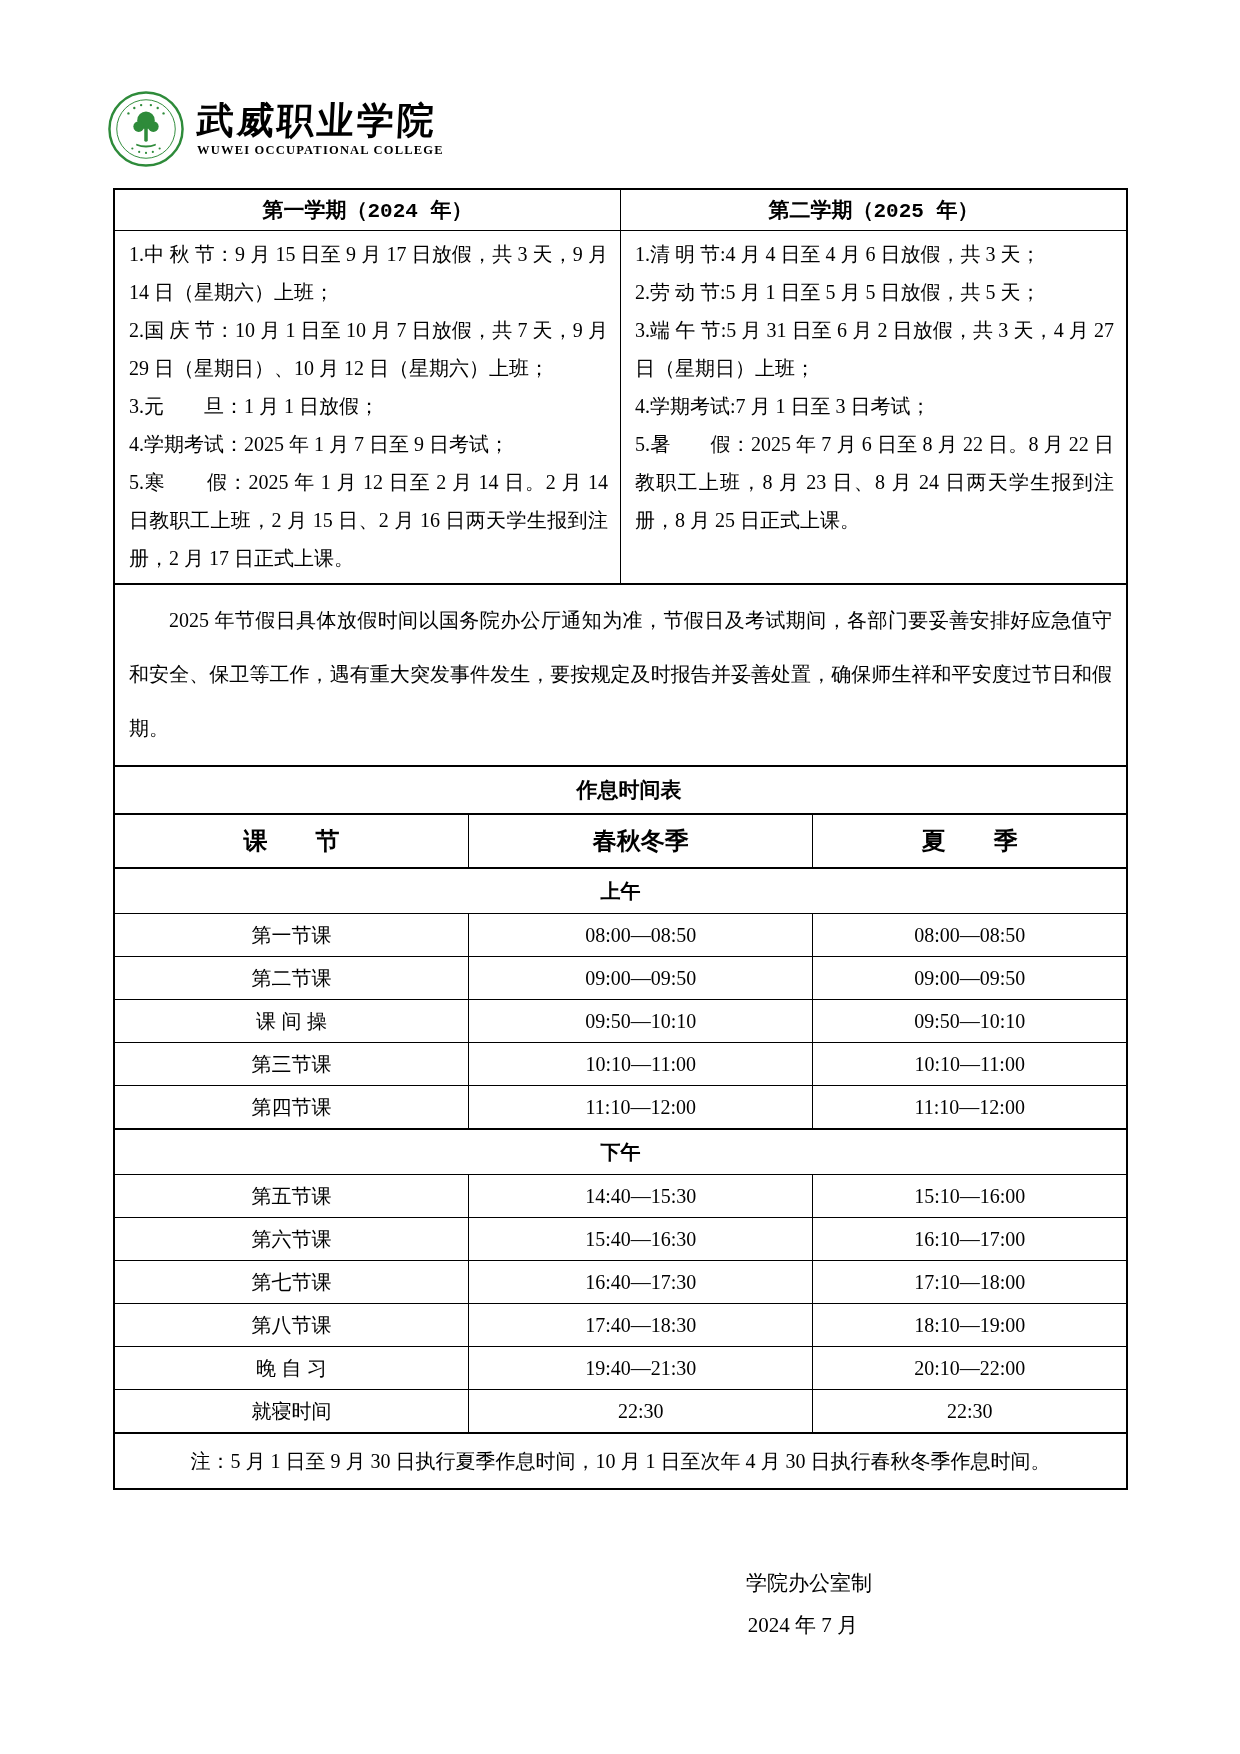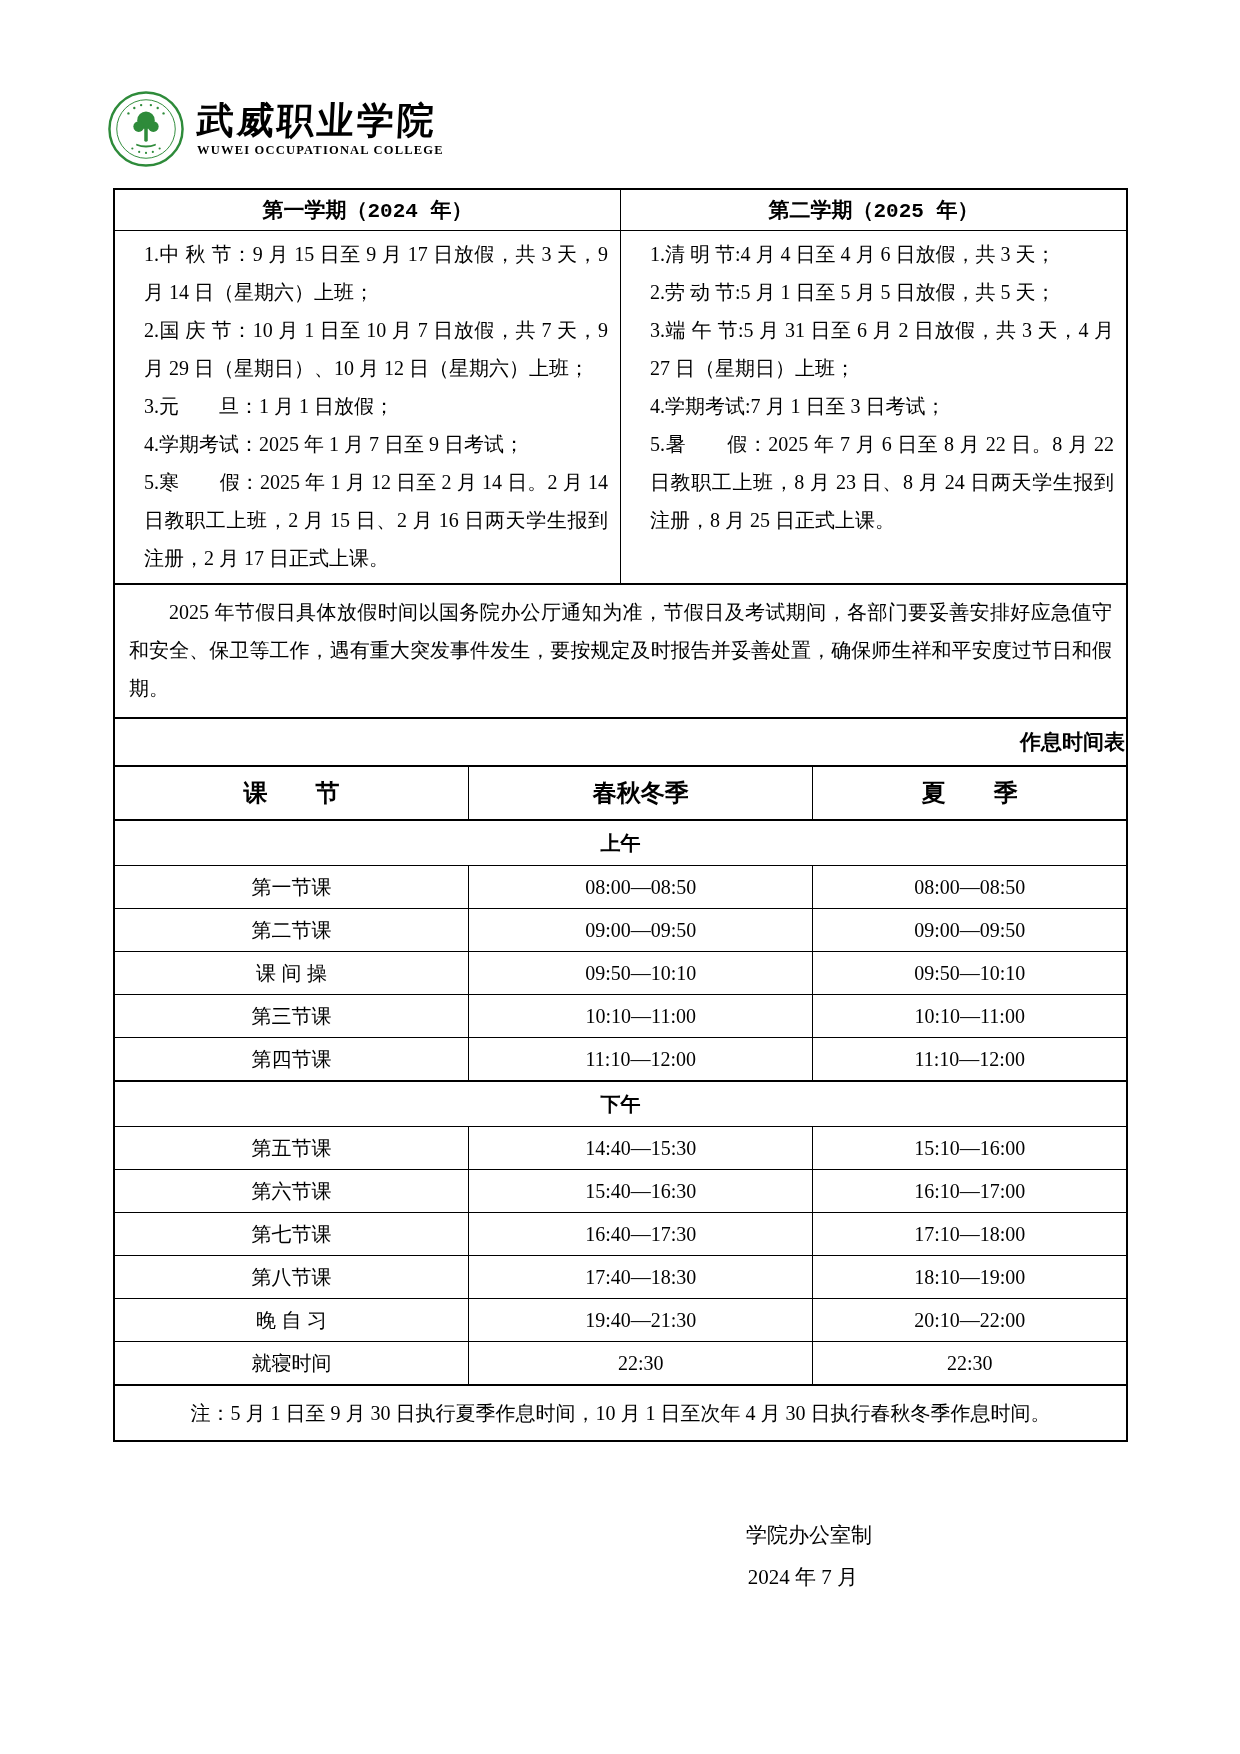--- a/index.html
+++ b/index.html
@@ -96,40 +96,40 @@
   }
   .t-sem td {
     height: 38px;
     text-align: center;
     font-family: Liberation Mono, monospace;
     font-weight: 700;
     font-size: 21px;
   }
   .t-content td {
     vertical-align: top;
-    padding: 4px 12px 6px 29px;
+    padding: 4px 12px 6px 14px;
     font-size: 20px;
     line-height: 38px;
     text-align: justify;
   }
   .t-content p {
     margin: 0;
   }
   .t-note td {
     padding: 8px 14px 10px 14px;
     font-size: 20px;
-    line-height: 38px;
+    line-height: 54px;
     text-align: justify;
     text-indent: 2em;
     margin-left: 8px;
   }
 
   .sched-title td {
     height: 44px;
-    text-align: right;
+    text-align: center;
     font-family: "Liberation Sans", sans-serif;
     font-weight: 700;
     font-size: 21px;
     padding-left: 18px;
   }
   .sched-head td {
     height: 50px;
     text-align: center;
     font-family: "Liberation Sans", sans-serif;
     font-weight: 700;

